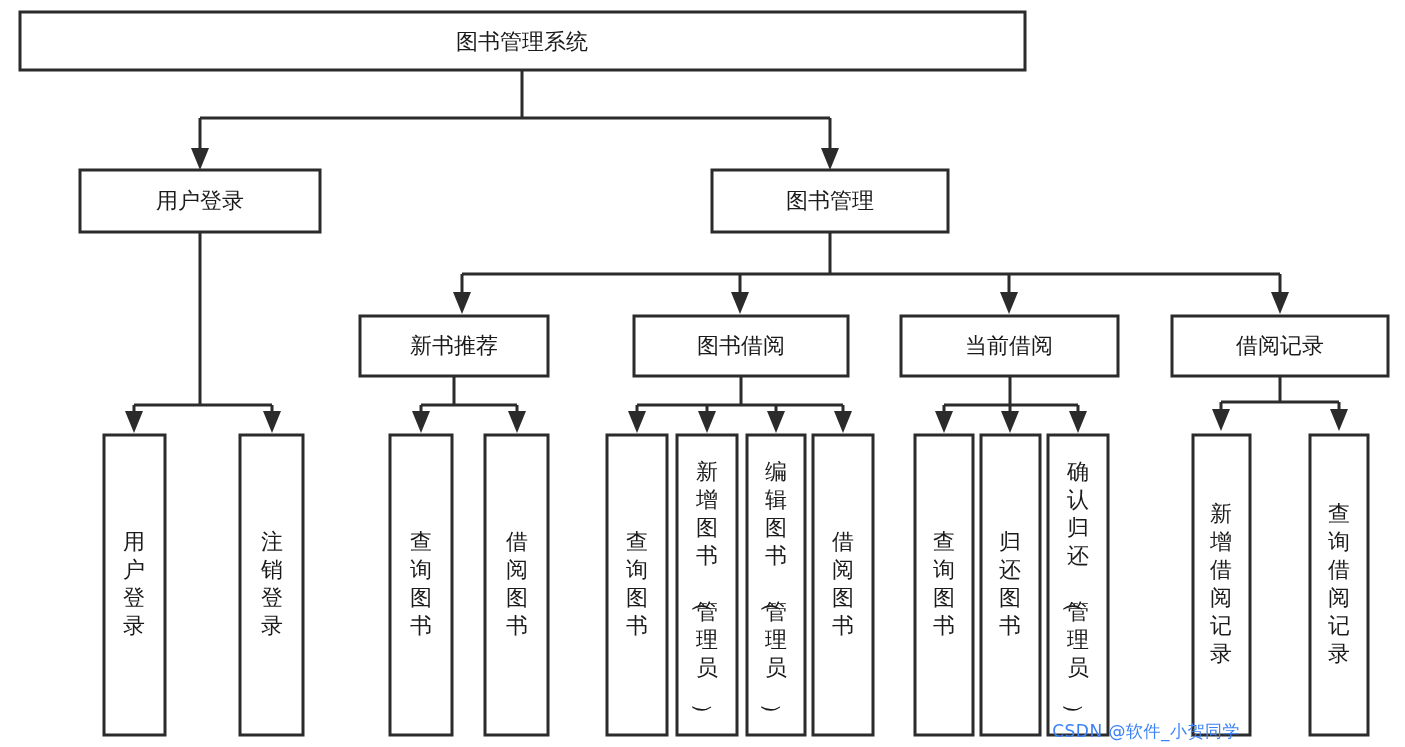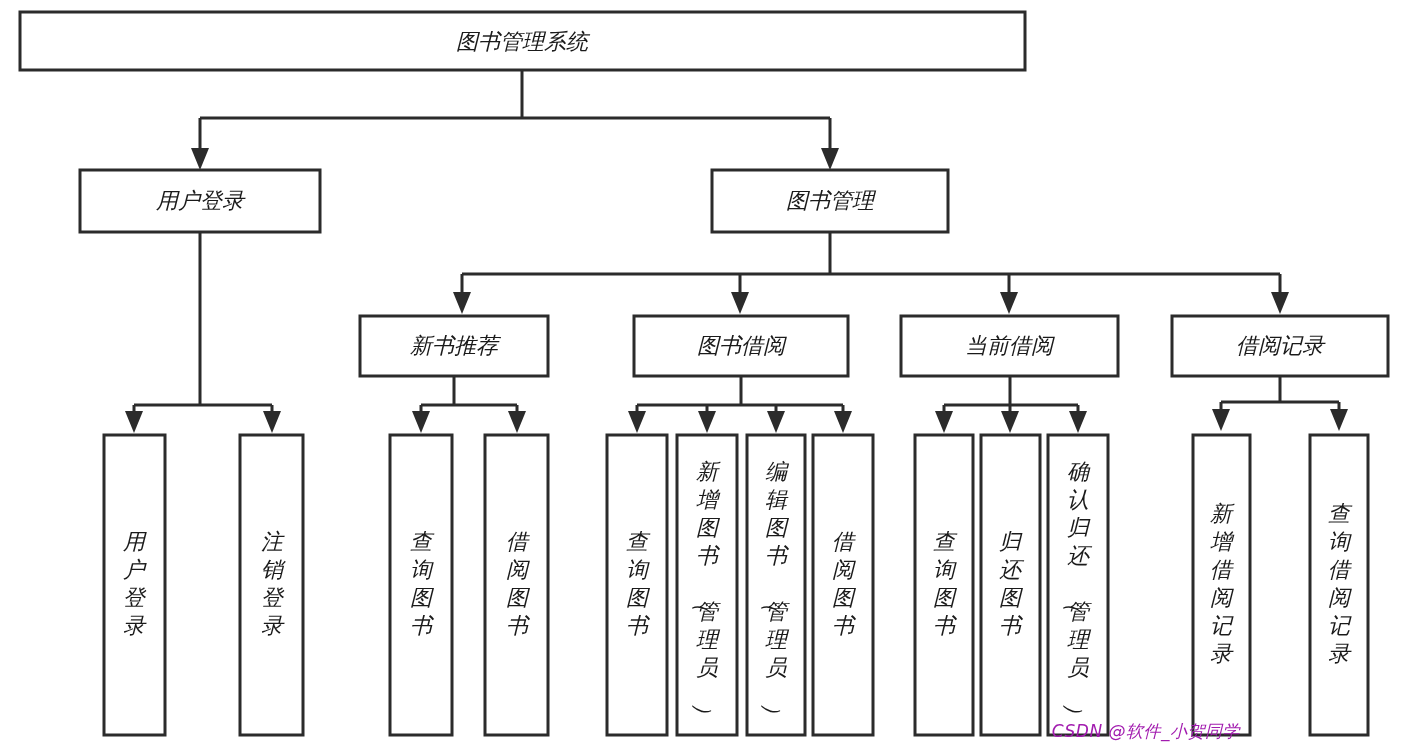--- a/index.html
+++ b/index.html
@@ -11,21 +11,20 @@
     width: 1405px;
     height: 747px;
     font-family: "DejaVu Sans", "Liberation Sans", sans-serif;
     overflow: hidden;
     position: relative;
   }
   #diagram-root {
     position: relative;
     width: 1248px;
     height: 747px;
-    font-style: italic;
   }
   svg#flow {
     position: absolute;
     top: 0;
     left: 0;
     width: 1405px;
     height: 747px;
     display: block;
   }
   .node-rect {
@@ -54,21 +53,21 @@
   .arrow-head {
     fill: #2b2b2b;
     stroke: none;
   }
   .watermark {
     position: absolute;
     right: 8px;
     bottom: 4px;
     font-family: "DejaVu Sans", "Liberation Sans", sans-serif;
     font-size: 17px;
-    color: #a21caf;
+    color: #3b82f6;
     white-space: nowrap;
     letter-spacing: 0.5px;
   }
 </style>
 </head>
 <body>
 
 <div id="diagram-root">
 
   <svg id="flow" viewBox="0 0 1405 747" xmlns="http://www.w3.org/2000/svg">

